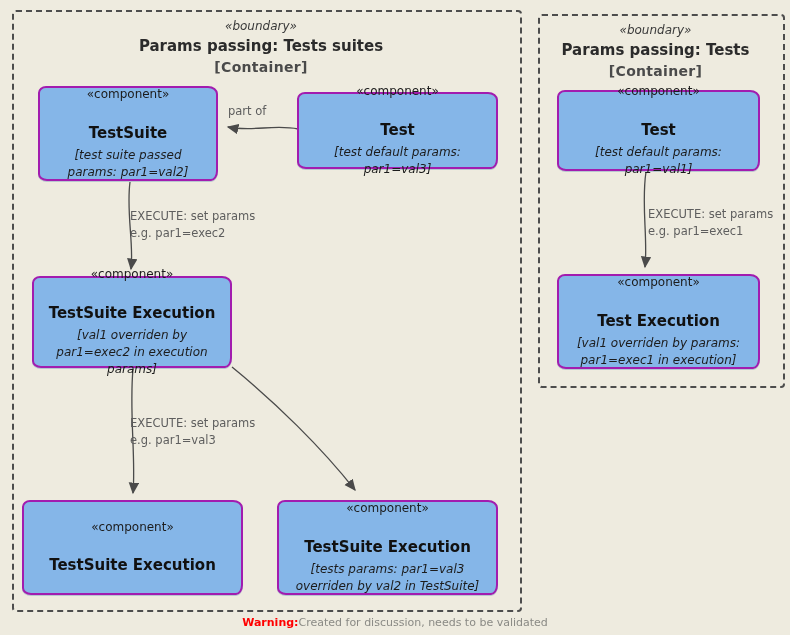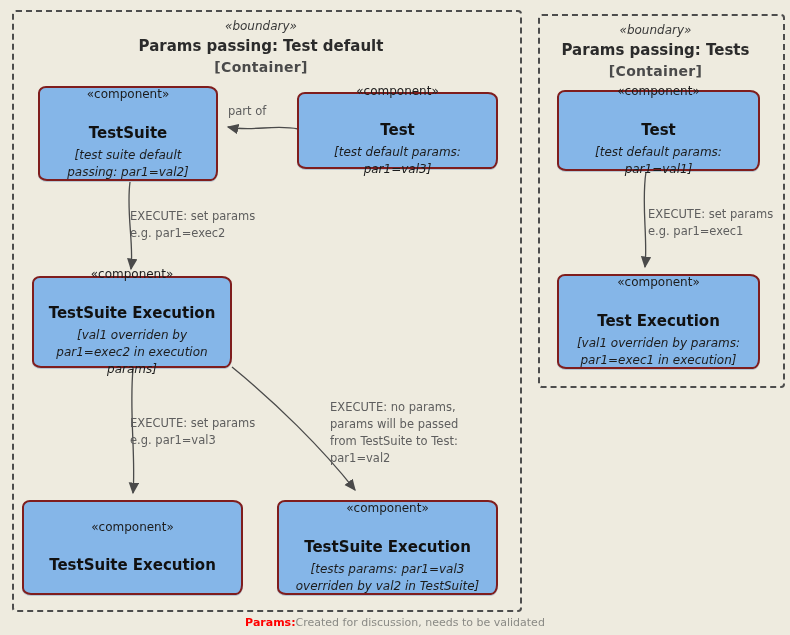--- a/index.html
+++ b/index.html
@@ -25,21 +25,21 @@
     text-align:center;line-height:1.35;
   }
   .boundary-stereotype{font-style:italic;font-size:12px;color:#3a3a3a;}
   .boundary-title{font-weight:bold;font-size:15px;color:#2b2b2b;margin-top:2px;}
   .boundary-subtitle{font-weight:bold;font-size:14px;color:#4a4a4a;margin-top:2px;letter-spacing:.3px;}
 
   
   .component{
     position:absolute;
     background:#85B6E8;
-    border:2px solid #7f1d1d;
+    border:2px solid #a21caf;
     border-radius:8px 10px 7px 9px / 7px 8px 10px 7px;
     box-shadow:0 1px 0 rgba(90,130,180,.35);
     display:flex;flex-direction:column;justify-content:center;align-items:center;
     text-align:center;
     padding:6px 8px;box-sizing:border-box;
     line-height:1.4;
   }
   .comp-stereotype{font-size:12px;color:#1c1c1c;}
   .comp-name{font-weight:bold;font-size:15px;color:#111;margin-top:20px;}
   .comp-desc{font-style:italic;font-size:12px;color:#1c1c1c;margin-top:3px;}
@@ -67,21 +67,21 @@
   .warning-text{color:#8a8a85;}
 </style>
 </head>
 <body>
 
 <div class="stage">
 
   <div class="boundary" style="left:12px;top:10px;width:506px;height:598px;">
     <div class="boundary-header">
       <div class="boundary-stereotype">«boundary»</div>
-      <div class="boundary-title">Params passing: Test default</div>
+      <div class="boundary-title">Params passing: Tests suites</div>
       <div class="boundary-subtitle">[Container]</div>
     </div>
   </div>
 
   <div class="boundary" style="left:538px;top:14px;width:243px;height:370px;">
     <div class="boundary-header">
       <div class="boundary-stereotype">«boundary»</div>
       <div class="boundary-title">Params passing: Tests</div>
       <div class="boundary-subtitle">[Container]</div>
     </div>
@@ -96,21 +96,21 @@
     <path class="edge" d="M 298 129 C 275 124, 252 132, 228 127" marker-end="url(#arrow)"></path>
     <path class="edge" d="M 130 182 C 126 212, 134 244, 131 269" marker-end="url(#arrow)"></path>
     <path class="edge" d="M 133 369 C 129 412, 136 458, 133 493" marker-end="url(#arrow)"></path>
     <path class="edge" d="M 232 367 C 275 402, 322 448, 355 490" marker-end="url(#arrow)"></path>
     <path class="edge" d="M 646 172 C 641 204, 648 238, 645 267" marker-end="url(#arrow)"></path>
   </svg>
 
   <div class="component" style="left:38px;top:86px;width:180px;height:95px;">
     <div class="comp-stereotype">«component»</div>
     <div class="comp-name">TestSuite</div>
-    <div class="comp-desc">[test suite default passing: par1=val2]</div>
+    <div class="comp-desc">[test suite passed params: par1=val2]</div>
   </div>
 
   <div class="component" style="left:297px;top:92px;width:201px;height:77px;">
     <div class="comp-stereotype">«component»</div>
     <div class="comp-name">Test</div>
     <div class="comp-desc">[test default params: par1=val3]</div>
   </div>
 
   <div class="component" style="left:32px;top:276px;width:200px;height:92px;">
     <div class="comp-stereotype">«component»</div>
@@ -142,25 +142,21 @@
   </div>
 
   <div class="edge-label" style="left:228px;top:103px;width:72px;">part of</div>
 
   <div class="edge-label" style="left:130px;top:208px;width:134px;">EXECUTE: set params
 e.g. par1=exec2</div>
 
   <div class="edge-label" style="left:130px;top:415px;width:134px;">EXECUTE: set params
 e.g. par1=val3</div>
 
-  <div class="edge-label" style="left:330px;top:399px;width:150px;">EXECUTE: no params,
-params will be passed
-from TestSuite to Test:
-par1=val2</div>
 
   <div class="edge-label" style="left:648px;top:206px;width:132px;">EXECUTE: set params
 e.g. par1=exec1</div>
 
   <div class="warning">
-    <span class="warning-label">Params:</span><span class="warning-text">Created for discussion, needs to be validated</span>
+    <span class="warning-label">Warning:</span><span class="warning-text">Created for discussion, needs to be validated</span>
   </div>
 
 </div>
 
 </body></html>

